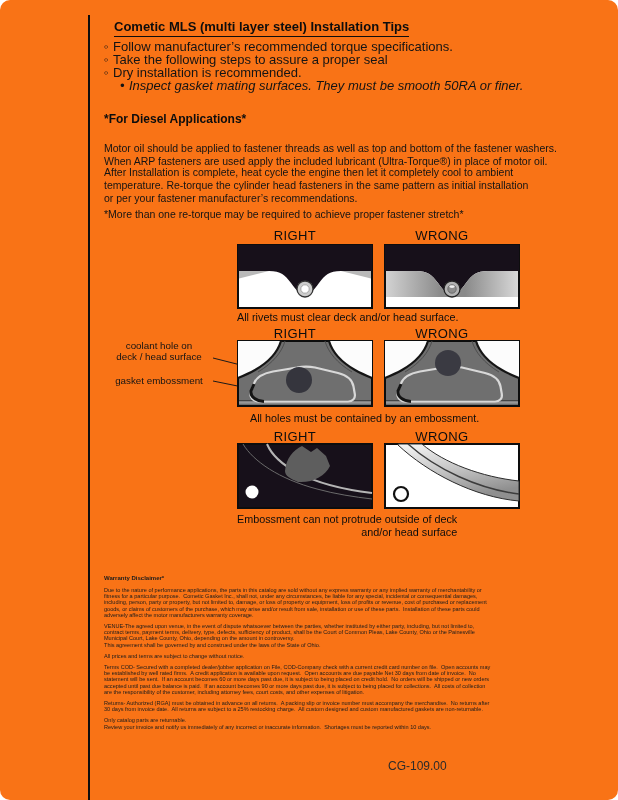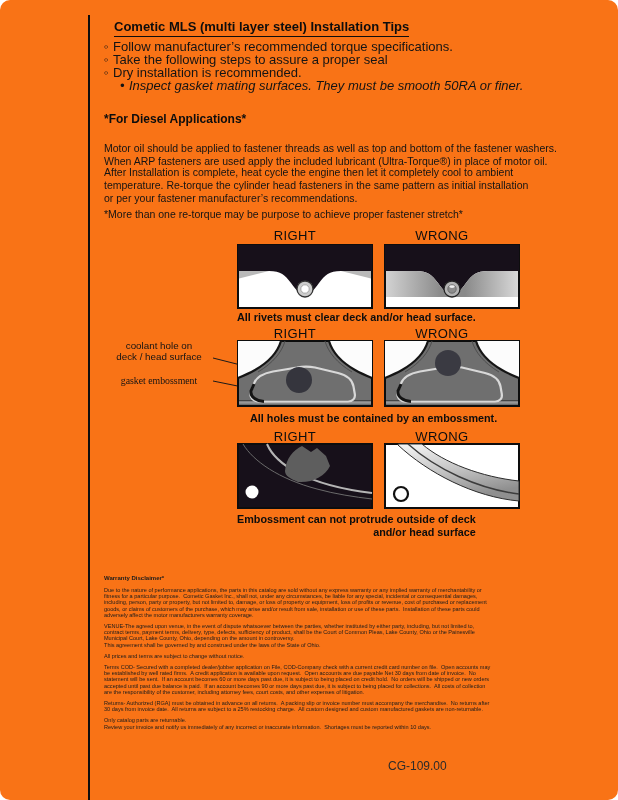--- a/index.html
+++ b/index.html
@@ -9,21 +9,21 @@
   .title{position:absolute;left:114px;top:19px;margin:0;font-size:13px;font-weight:bold;
          color:#0d0d0d;border-bottom:1.6px solid #0d0d0d;padding-bottom:2px;display:inline-block;}
   .tips{position:absolute;left:104px;top:40px;font-size:13px;line-height:13px;color:#141414;}
   .bullet{white-space:nowrap;}
   .bullet .marker{display:inline-block;width:9px;}
   .bullet.sub{margin-left:16px;font-style:italic;}
   .diesel-heading{position:absolute;left:104px;top:112px;margin:0;font-size:12px;font-weight:bold;color:#0d0d0d;text-align:center;}
   .para{position:absolute;left:104px;margin:0;font-size:10.5px;line-height:13px;color:#141414;white-space:pre-line;}
   .dh{position:absolute;width:136px;text-align:center;font-size:13px;letter-spacing:.4px;color:#0d0d0d;}
   .panel{position:absolute;display:block;}
-  .cap{position:absolute;font-size:10.8px;font-weight:bold;color:#0d0d0d;line-height:13px;white-space:pre-line;}
+  .cap{position:absolute;font-size:10.8px;font-weight:normal;color:#0d0d0d;line-height:13px;white-space:pre-line;}
   .callout{position:absolute;width:106px;text-align:center;font-size:9.8px;line-height:10.5px;
            color:#141414;white-space:pre-line;}
   .pointerlines{position:absolute;left:213px;top:352px;}
   .warranty{position:absolute;left:104px;top:575px;width:430px;color:#1c1c1c;}
   .warranty h3{margin:0 0 6px 0;font-size:6px;font-weight:bold;}
   .warranty p{margin:0 0 5px 0;font-size:5.55px;line-height:6.2px;white-space:pre;}
   .footer-code{position:absolute;left:388px;top:759px;font-size:12px;color:#2b2b2b;}
 </style>
 </head>
 <body>
@@ -40,21 +40,21 @@
     <div class="bullet"><span class="marker">◦</span><span>Dry installation is recommended.</span></div>
     <div class="bullet sub"><span class="marker">•</span><span>Inspect gasket mating surfaces.  They must be smooth 50RA or finer.</span></div>
   </div>
 
   <h2 class="diesel-heading">*For Diesel Applications*</h2>
   <p class="para" style="top:118px;margin-top:24px;">Motor oil should be applied to fastener threads as well as top and bottom of the fastener washers.
 When ARP fasteners are used apply the included lubricant (Ultra-Torque®) in place of motor oil.</p>
   <p class="para" style="top:166px;">After Installation is complete, heat cycle the engine then let it completely cool to ambient
 temperature. Re-torque the cylinder head fasteners in the same pattern as initial installation
 or per your fastener manufacturer’s recommendations.</p>
-  <p class="para" style="top:208px;">*More than one re-torque may be purpose to achieve proper fastener stretch*</p>
+  <p class="para" style="top:208px;">*More than one re-torque may be required to achieve proper fastener stretch*</p>
 
   <div class="dh" style="left:227px;top:228px;">RIGHT</div>
   <div class="dh" style="left:374px;top:228px;">WRONG</div>
 
   <svg class="panel" style="left:237px;top:244px;" width="136" height="65" viewBox="0 0 136 65">
     <rect x="1" y="1" width="134" height="63" fill="#ffffff" stroke="#0d0d0d" stroke-width="2"></rect>
     <path d="M1,1 H135 V27 H104 C92,27 88,31 82,39 C77,46 73,51 68,51 C63,51 59,46 54,39 C48,31 44,27 32,27 H1 Z" fill="#17101a"></path>
     <path d="M2,27 H32 L2,34.5 Z" fill="#b9b9b9"></path>
     <path d="M134,27 H104 L134,34.5 Z" fill="#b9b9b9"></path>
     <circle cx="68" cy="45" r="8" fill="#cccccc" stroke="#333333" stroke-width="1.3"></circle>
@@ -75,21 +75,21 @@
     <path d="M2,27 H32 C44,27 48,31 54,39 C59,46 63,51 68,51 C73,51 77,46 82,39 C88,31 92,27 104,27 H134 V53 H2 Z" fill="url(#r1g)"></path>
     <circle cx="68" cy="45" r="8" fill="#b3b3b3" stroke="#222222" stroke-width="1.3"></circle>
     <circle cx="68" cy="45" r="4.2" fill="#8d8d8d" stroke="#5e5e5e" stroke-width="0.8"></circle>
     <ellipse cx="68" cy="42.6" rx="2.8" ry="1.4" fill="#f0f0f0"></ellipse>
   </svg>
 
   <div class="cap" style="left:237px;top:311px;">All rivets must clear deck and/or head surface.</div>
 
   <div class="callout" style="left:106px;top:341px;">coolant hole on
 deck / head surface</div>
-  <div class="callout" style="left:106px;top:376px;font-family:Liberation Serif, serif;">gasket embossment</div>
+  <div class="callout" style="left:106px;top:376px;">gasket embossment</div>
   <svg class="pointerlines" width="100" height="45" viewBox="0 0 100 45">
     <line x1="0" y1="6" x2="83" y2="27" stroke="#1a1a1a" stroke-width="1"></line>
     <line x1="0" y1="29" x2="54" y2="40" stroke="#1a1a1a" stroke-width="1"></line>
   </svg>
 
   <div class="dh" style="left:227px;top:326px;">RIGHT</div>
   <div class="dh" style="left:374px;top:326px;">WRONG</div>
 
   <svg class="panel" style="left:237px;top:340px;" width="136" height="67" viewBox="0 0 136 67">
     <rect x="1" y="1" width="134" height="65" fill="#6f6f6f" stroke="#0d0d0d" stroke-width="2"></rect>

